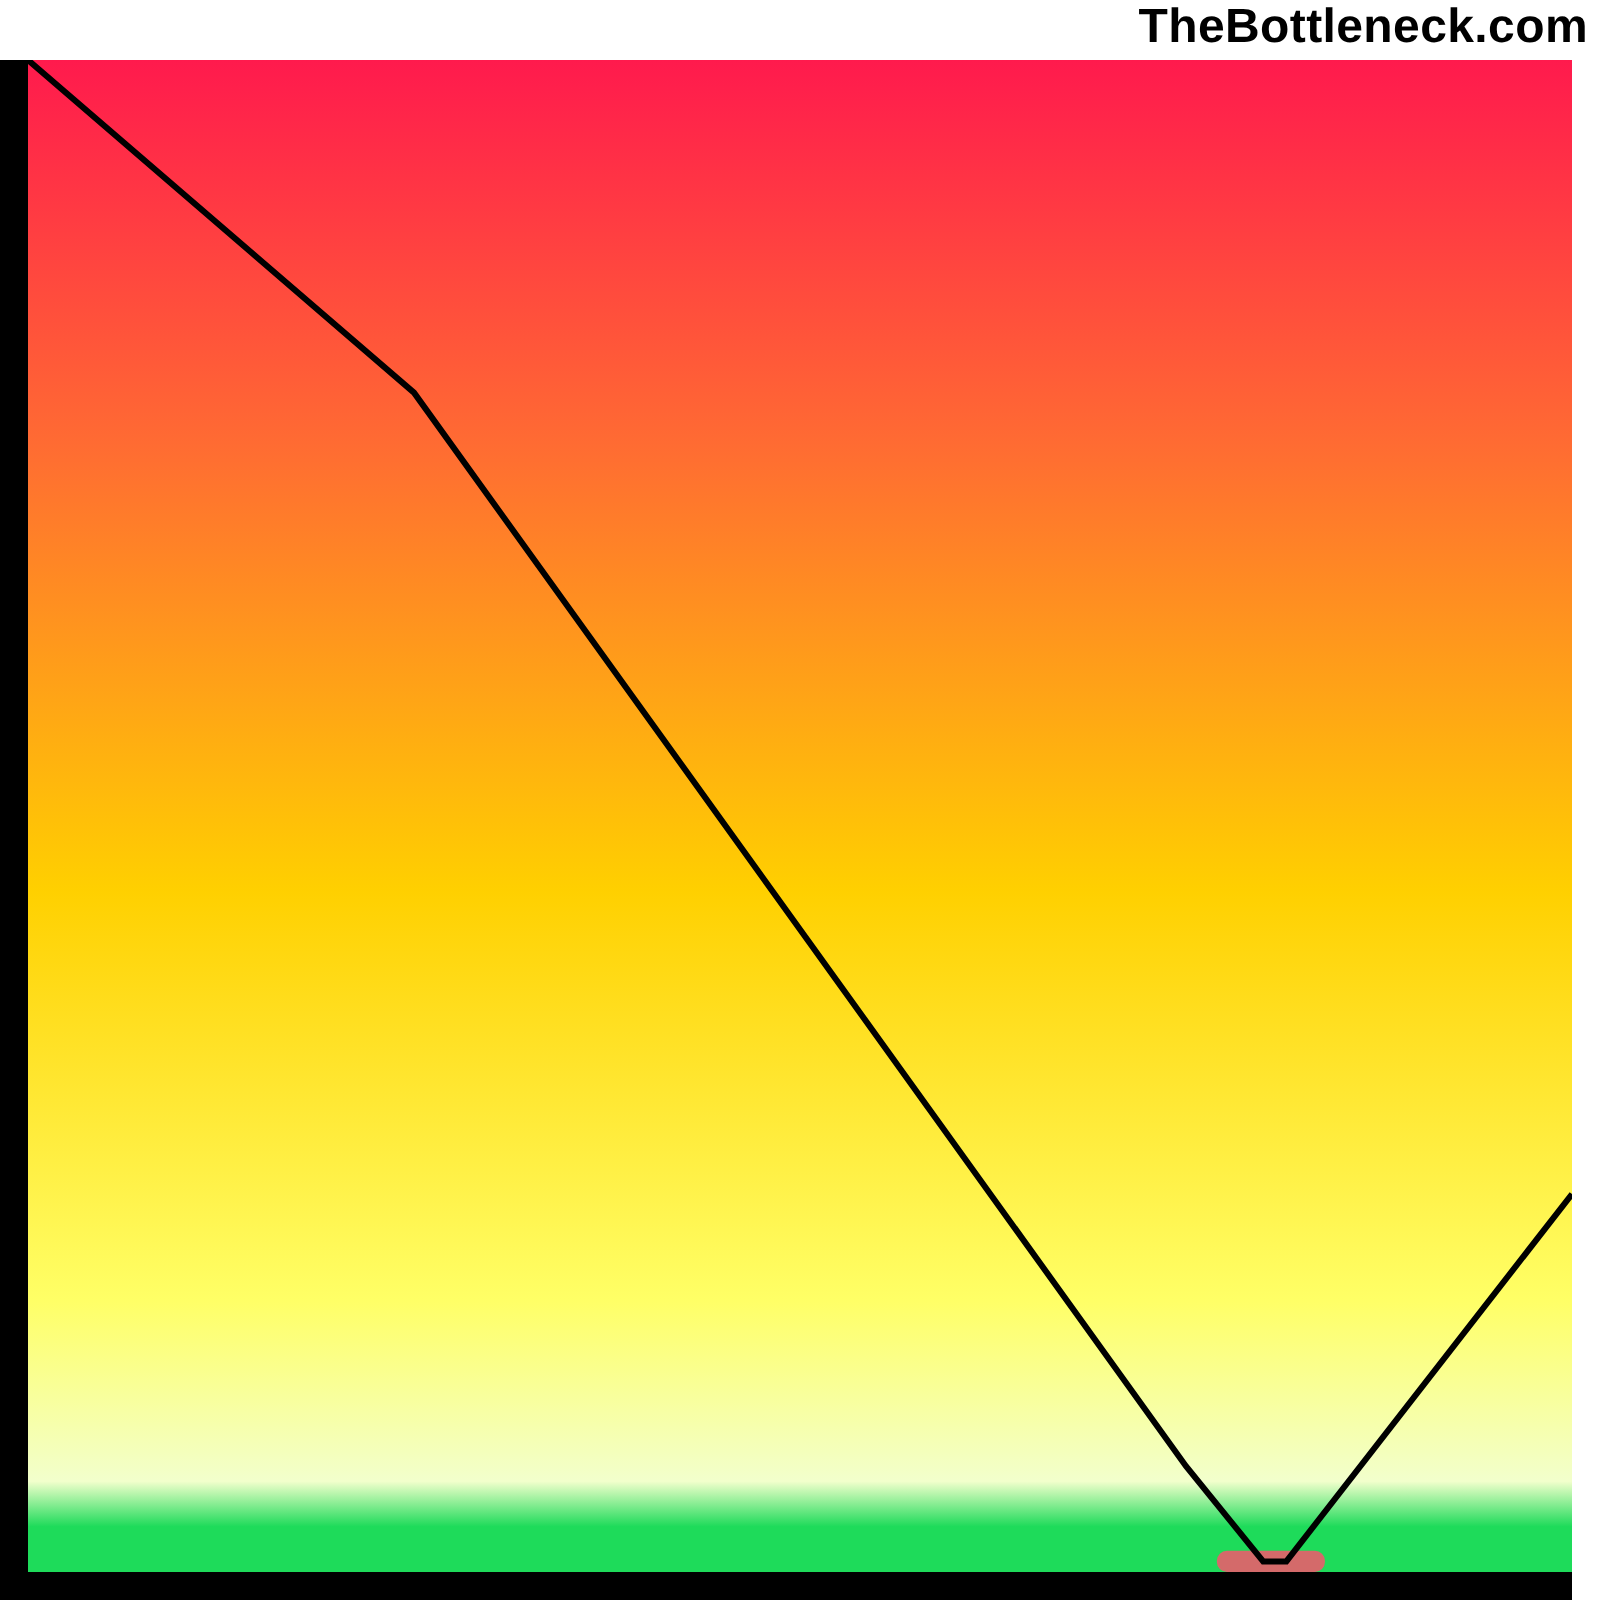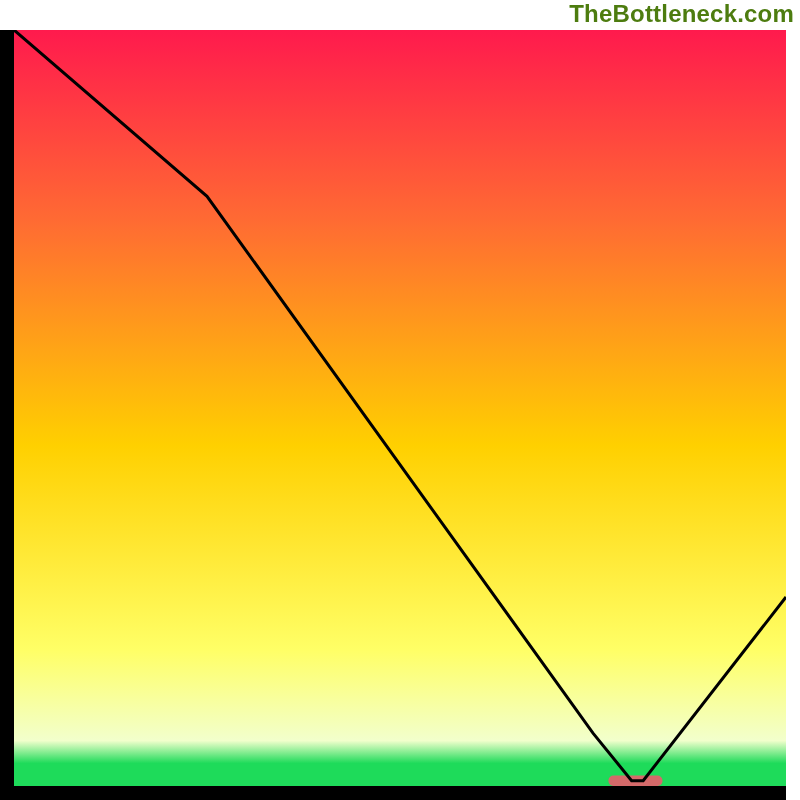--- a/index.html
+++ b/index.html
@@ -14,21 +14,21 @@
     position: relative;
     width: 800px;
     height: 800px;
   }
   .watermark {
     position: absolute;
     top: 0px;
     right: 6px;
     font-size: 24px;
     font-weight: bold;
-    color: #4d7c0f;
+    color: #000000;
     letter-spacing: 0.2px;
   }
   svg {
     display: block;
   }
 </style>
 </head>
 <body>
 
 <div class="container">

